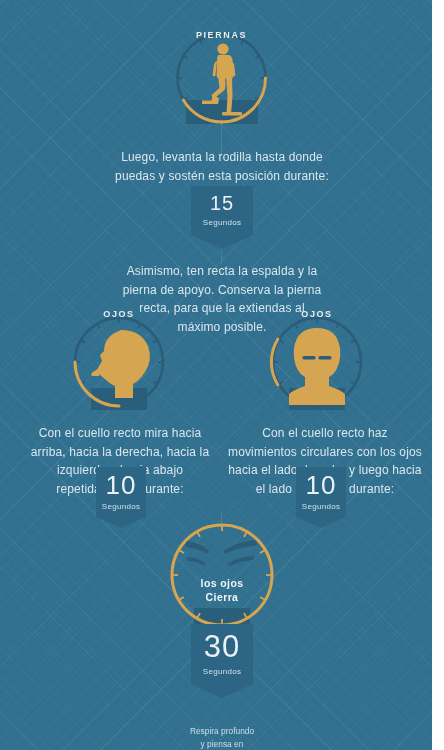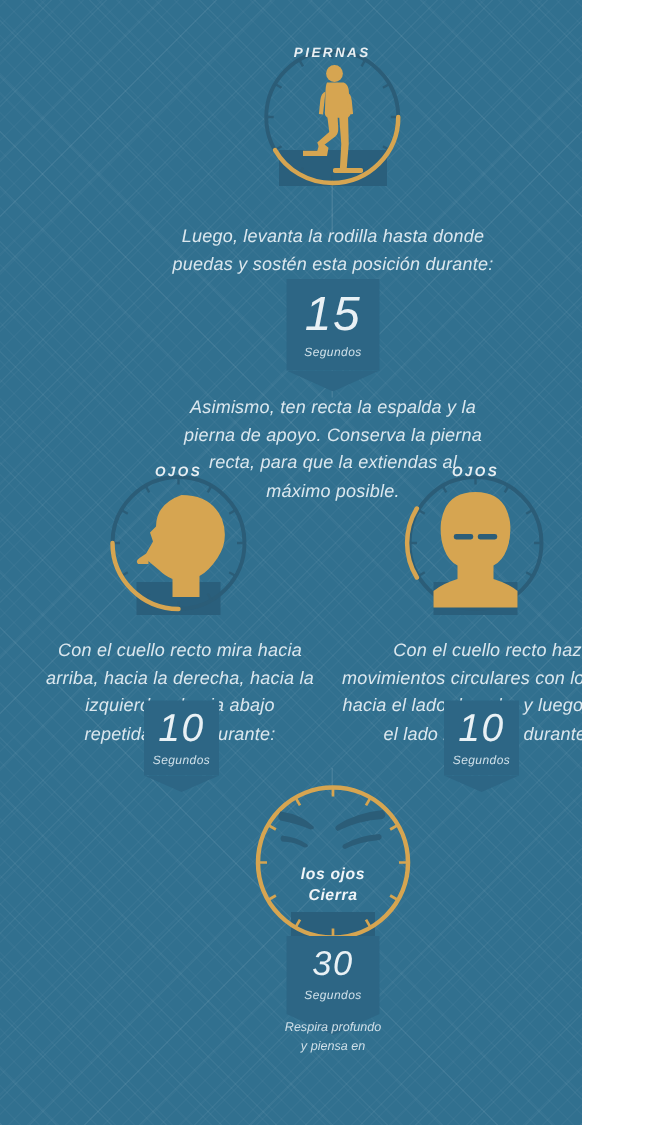--- a/index.html
+++ b/index.html
@@ -2,26 +2,25 @@
 <html><head>
 <meta charset="utf-8">
 <style>
   html, body {
     margin: 0;
     padding: 0;
     background: #ffffff;
   }
   #page {
     position: relative;
-    width: 388px;
+    width: 432px;
     height: 750px;
     overflow: hidden;
     background-color: #31708f;
     font-family: "Liberation Sans", sans-serif;
-    font-style: italic;
   }
   
   #bg-pattern {
     position: absolute;
     inset: 0;
     background-image:
       repeating-linear-gradient(45deg,
         rgba(255,255,255,0.045) 0px,
         rgba(255,255,255,0.045) 1px,
         rgba(255,255,255,0) 1px,
@@ -177,21 +176,21 @@
     </svg>
     <div class="clock-label" style="top:4px;">PIERNAS</div>
   </div>
 
   <div class="para" style="left:112px; top:148px; width:220px;">
     <span>Luego, levanta la rodilla hasta donde puedas y sostén esta posición durante:</span>
   </div>
 
   <div class="ribbon" style="left:191px; top:186px; width:62px;">
     <div class="ribbon-body" style="padding:7px 0 8px;">
-      <div class="ribbon-num" style="font-size:32px;">15</div>
+      <div class="ribbon-num" style="font-size:20px;">15</div>
       <div class="ribbon-unit" style="margin-top:5px;">Segundos</div>
     </div>
     <div class="ribbon-tail" style="top:100%;"></div>
   </div>
 
   <div class="para" style="left:120px; top:262px; width:204px;">
     <span>Asimismo, ten recta la espalda y la pierna de apoyo. Conserva la pierna recta, para que la extiendas al máximo posible.</span>
   </div>
 
   <div class="pedestal" style="left:91px; top:388px; width:56px; height:22px;"></div>
@@ -305,23 +304,23 @@
       </g>
     </svg>
     <div class="gold-circle-text" style="left:0; top:58px; width:118px;">
       <div>los ojos</div>
       <div>Cierra</div>
     </div>
   </div>
 
   <div class="ribbon" style="left:191px; top:624px; width:62px;">
     <div class="ribbon-body" style="padding:7px 0 8px;">
-      <div class="ribbon-num" style="font-size:23px;text-align:center;">30</div>
+      <div class="ribbon-num" style="font-size:31px;text-align:center;">30</div>
       <div class="ribbon-unit" style="margin-top:5px;">Segundos</div>
     </div>
     <div class="ribbon-tail" style="top:100%;"></div>
   </div>
 
-  <div class="closing-note" style="left:152px; top:678px; width:140px;">
+  <div class="closing-note" style="left:152px; top:725px; width:140px;">
     <div>Respira profundo</div>
     <div>y piensa en</div>
   </div>
 </div>
 
 </body></html>

